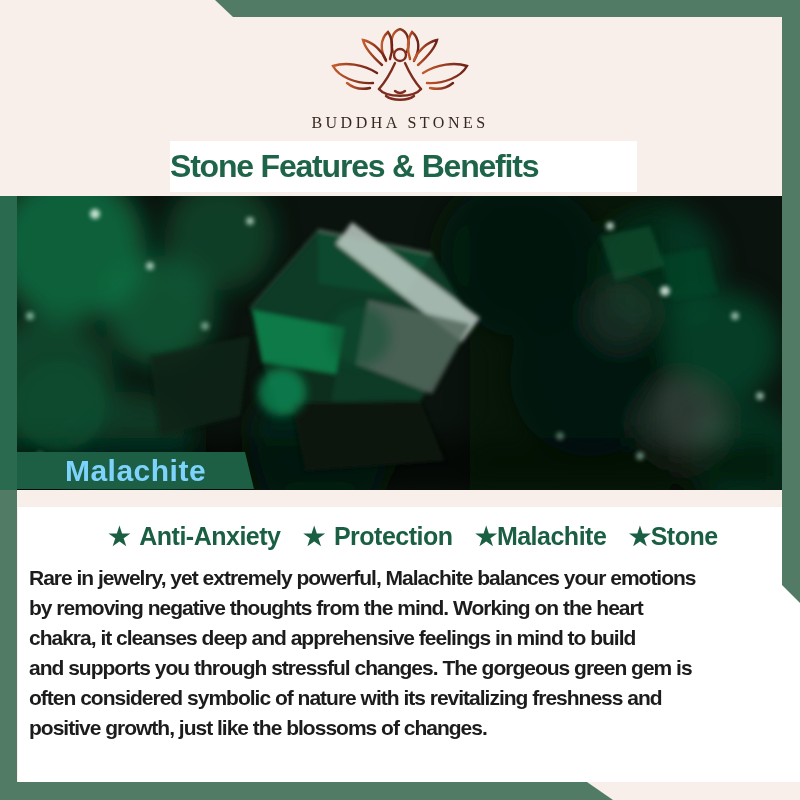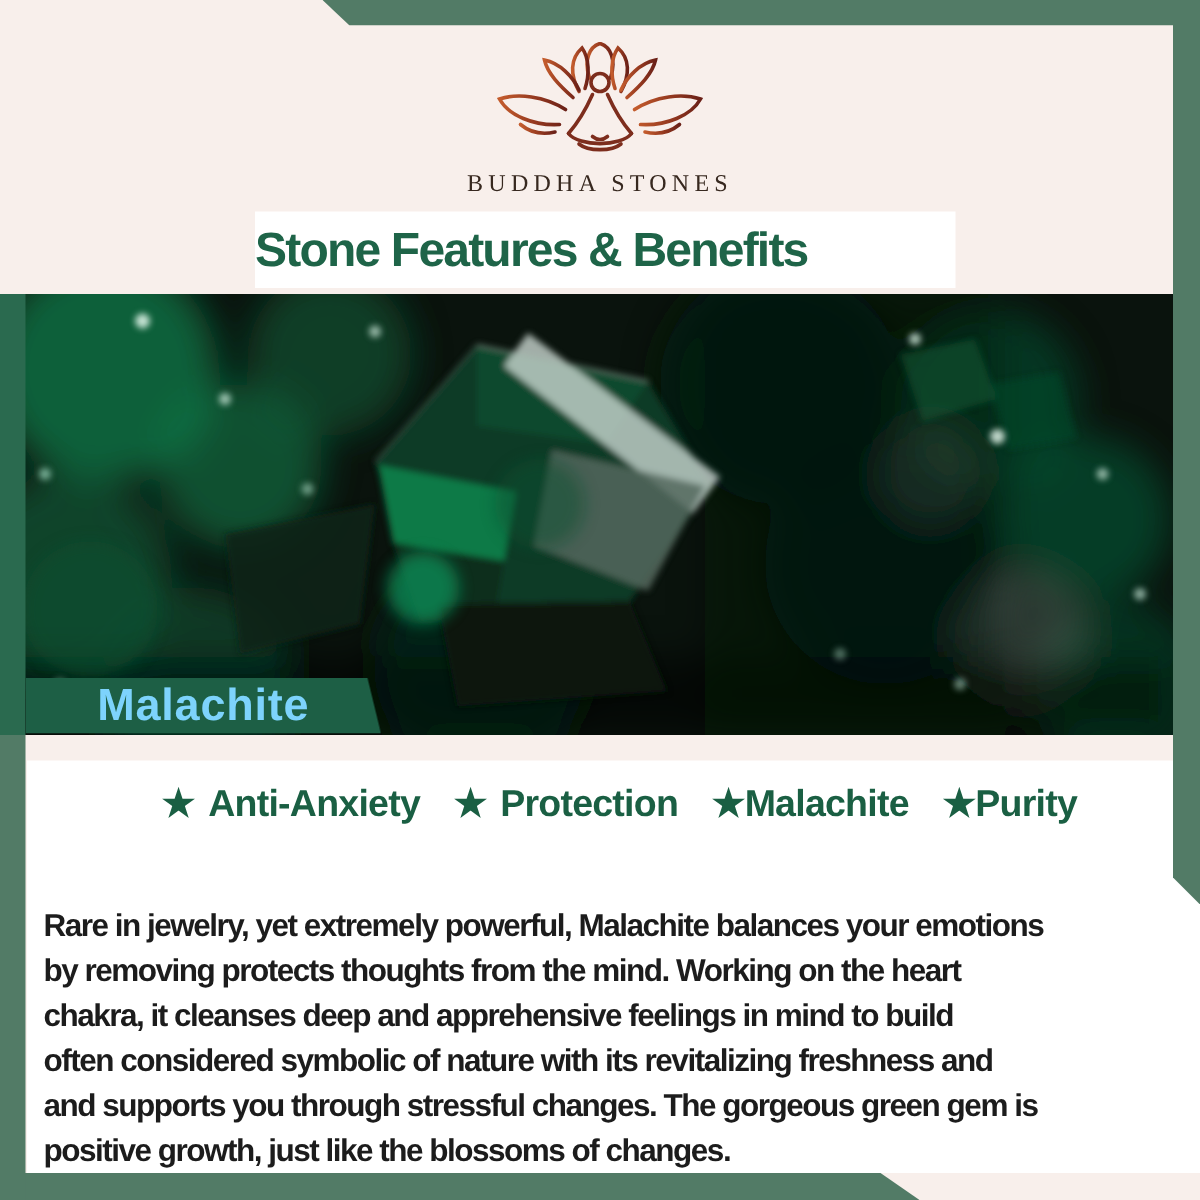--- a/index.html
+++ b/index.html
@@ -46,21 +46,21 @@
     position:absolute;left:0;top:9px;width:764px;height:40px;
     text-align:center;white-space:nowrap;
     color:var(--features-green,#1a5f43);font-weight:bold;font-size:25px;letter-spacing:-0.5px;
   }
   .feature{display:inline-block;line-height:40px;margin-left:26px;}
   .feature + .feature{margin-left:16px;}
   .feature .star{display:inline-block;}
   .feature.sp .star{margin-right:9px;}
   .description{
     position:absolute;left:11px;top:56px;width:766px;
-    color:var(--text-dark,#1c1c1c);font-size:21px;font-weight:bold;letter-spacing:-1px;margin-top:40px;
+    color:var(--text-dark,#1c1c1c);font-size:21px;font-weight:bold;letter-spacing:-1px;
   }
   .desc-line{white-space:nowrap;line-height:30px;height:30px;}
   
   .bar{position:absolute;left:0;top:0;width:800px;height:800px;z-index:3;background:var(--frame-green,#527b66);pointer-events:none;}
   .bar-top{clip-path:polygon(215px 0,800px 0,800px 17px,233px 17px);}
   .bar-right{clip-path:polygon(782px 0,800px 0,800px 603px,782px 585px);}
   .bar-bottom{clip-path:polygon(0 782px,587px 782px,613px 800px,0 800px);}
   .bar-left-photo{left:0;top:196px;width:17px;height:294px;background:var(--frame-green-dark,#2a6a4f);clip-path:none;}
   .bar-left{left:0;top:490px;width:17px;height:310px;clip-path:none;}
 </style>
@@ -177,28 +177,28 @@
 
   <div class="stone-label">
     <span>Malachite</span>
   </div>
 
   <div class="content-panel">
     <div class="features">
       <span class="feature sp"><span class="star">★</span><span>Anti-Anxiety</span></span>
       <span class="feature sp"><span class="star">★</span><span>Protection</span></span>
       <span class="feature"><span class="star">★</span><span>Malachite</span></span>
-      <span class="feature"><span class="star">★</span><span>Purity</span></span>
+      <span class="feature"><span class="star">★</span><span>Stone</span></span>
     </div>
     <div class="description">
       <div class="desc-line">Rare in jewelry, yet extremely powerful, Malachite balances your emotions</div>
-      <div class="desc-line">by removing protects thoughts from the mind. Working on the heart</div>
+      <div class="desc-line">by removing negative thoughts from the mind. Working on the heart</div>
       <div class="desc-line">chakra, it cleanses deep and apprehensive feelings in mind to build</div>
+      <div class="desc-line">and supports you through stressful changes. The gorgeous green gem is</div>
       <div class="desc-line">often considered symbolic of nature with its revitalizing freshness and</div>
-      <div class="desc-line">and supports you through stressful changes. The gorgeous green gem is</div>
       <div class="desc-line">positive growth, just like the blossoms of changes.</div>
     </div>
   </div>
 
   <div class="bar bar-top"></div>
   <div class="bar bar-right"></div>
   <div class="bar bar-bottom"></div>
   <div class="bar bar-left-photo"></div>
   <div class="bar bar-left"></div>
 

